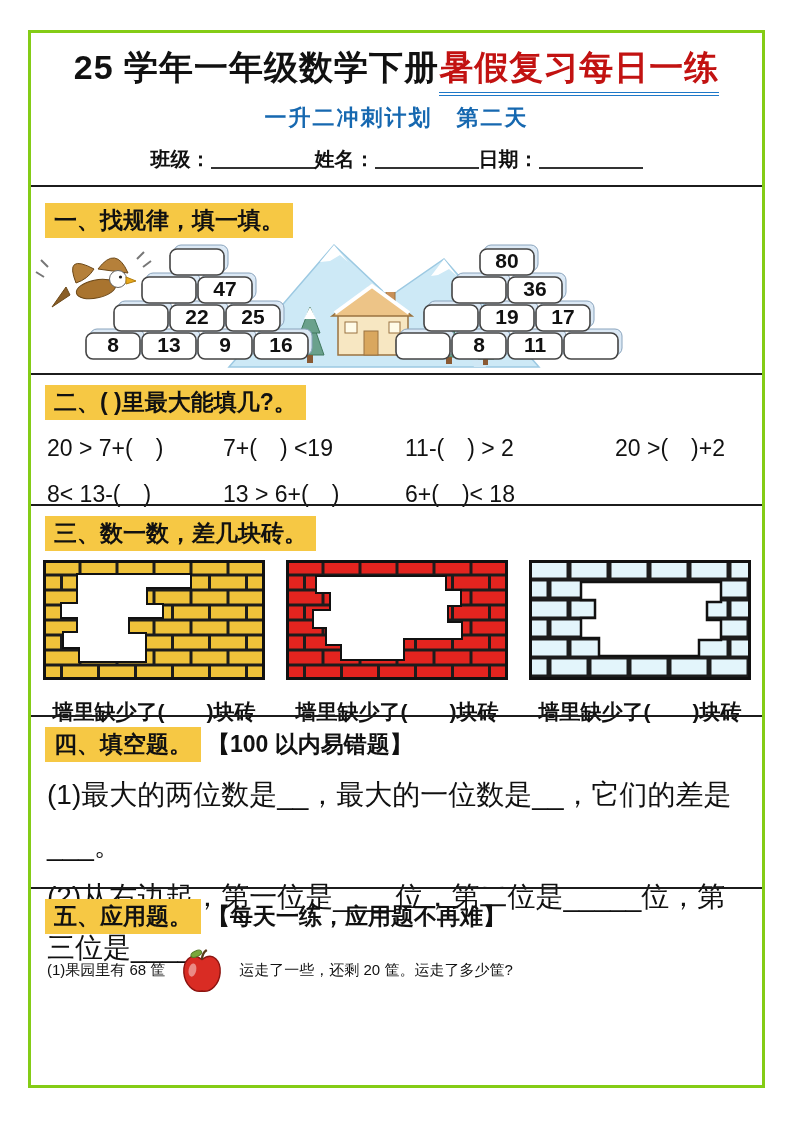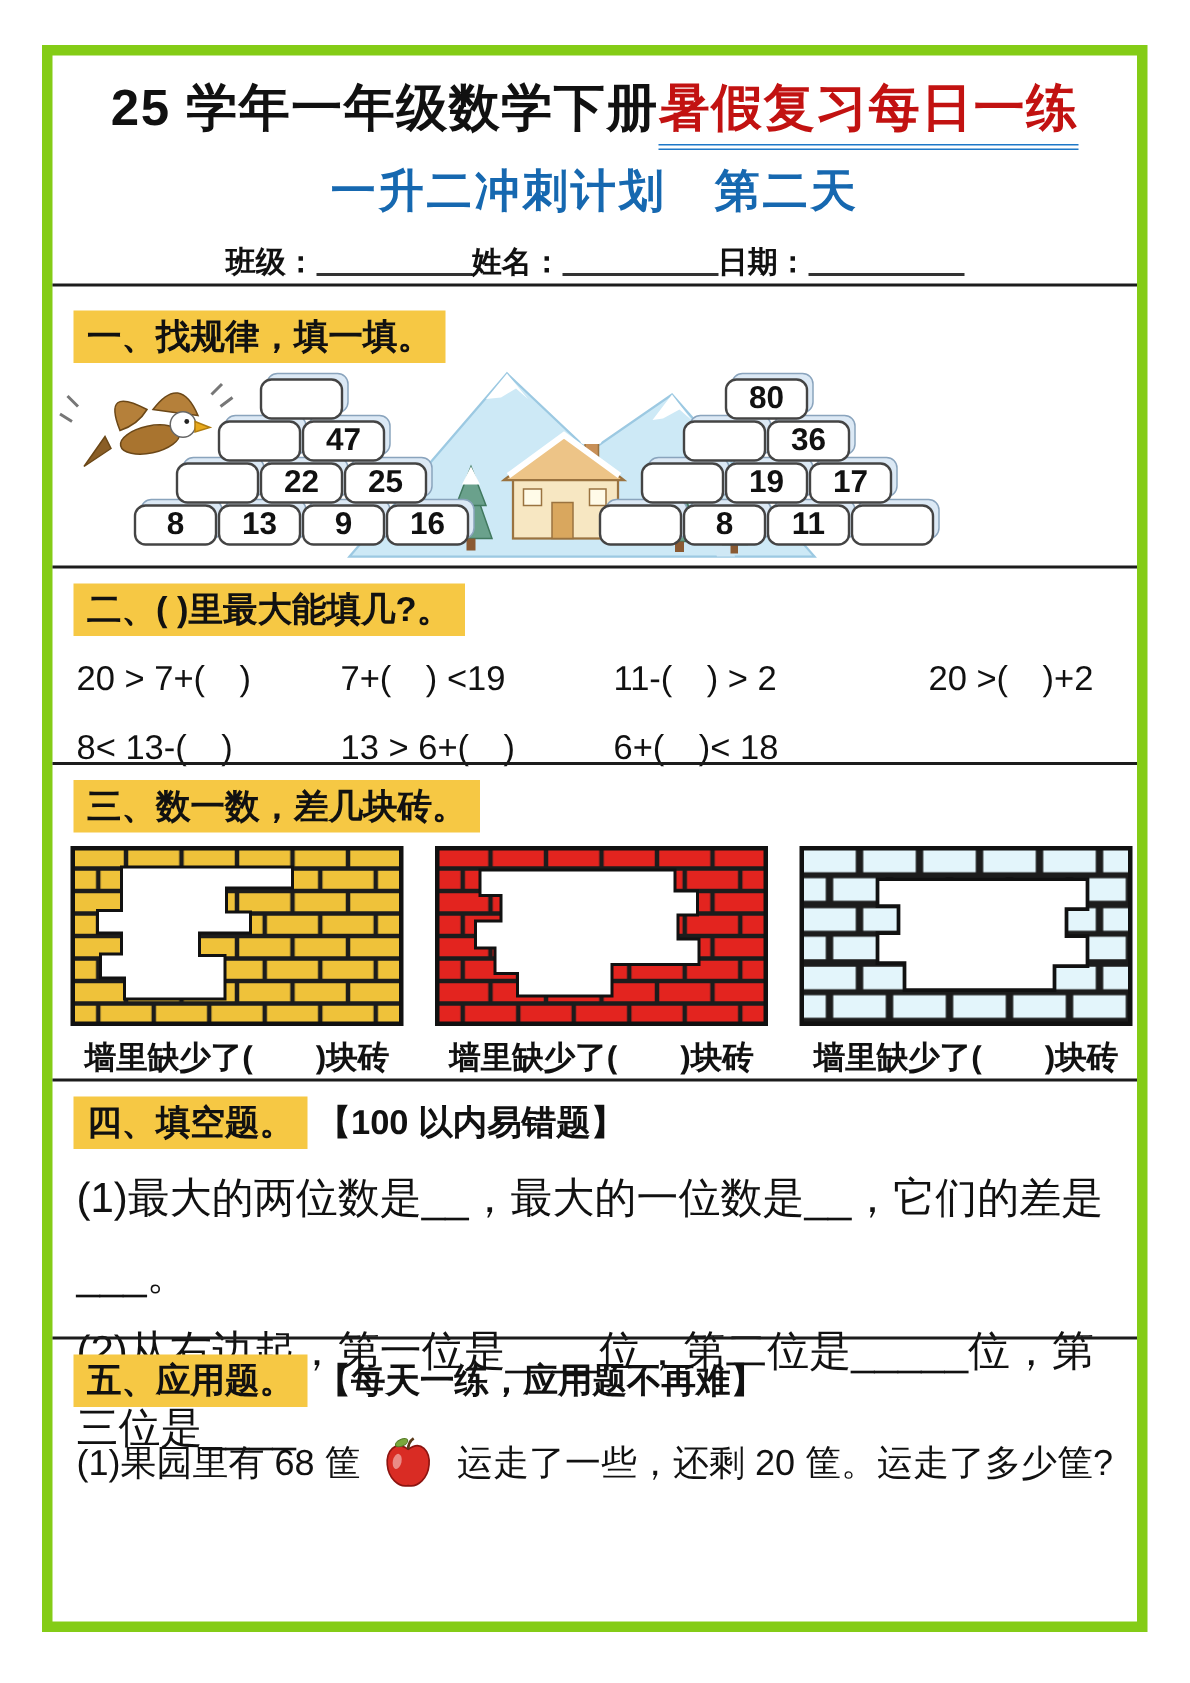--- a/index.html
+++ b/index.html
@@ -1,50 +1,50 @@
 <!DOCTYPE html>
 <html><head>
 <meta charset="utf-8">
 <style>
   html,body{margin:0;padding:0;background:#ffffff;}
   body{font-family:"Liberation Sans",sans-serif;color:#111;}
   .page{width:793px;height:1122px;box-sizing:border-box;padding:30px 28px 0 28px;background:#fff;}
-  .outer{border:7px solid #84cc16;height:1058px;display:flex;flex-direction:column;box-sizing:border-box;}
+  .outer{border:3px solid #84cc16;height:1058px;display:flex;flex-direction:column;box-sizing:border-box;}
   .sec{border-top:2px solid #1c1c1c;position:relative;box-sizing:border-box;}
   .sec.first{border-top:none;}
   .gap-top{margin-top:3px;}
   
   .hdr{height:152px;text-align:center;padding-top:12px;box-sizing:border-box;}
   .hdr-title{font-size:34px;font-weight:bold;letter-spacing:1px;white-space:nowrap;}
   .hdr-title .red{color:#c21211;display:inline-block;border-bottom:4px double #1e78c8;padding-bottom:1px;}
-  .hdr-sub{font-size:30px;font-weight:bold;color:#1668b0;margin-top:7px;letter-spacing:2px;}
+  .hdr-sub{font-size:22px;font-weight:bold;color:#1668b0;margin-top:7px;letter-spacing:2px;}
   .hdr-form{margin-top:13px;display:flex;justify-content:center;font-size:20px;font-weight:bold;}
   .blank{display:inline-block;width:104px;height:20px;border-bottom:2px solid #333;vertical-align:-3px;}
   
   .chip{display:inline-block;font-size:23px;font-weight:bold;background:#f6c844;padding:3px 9px;line-height:1.25;}
   .chiprow{margin:10px 0 0 14px;}
   .chip-rest{font-size:23px;font-weight:bold;margin-left:6px;}
   
   .s1{height:188px;}
   .s1 .chiprow{position:absolute;top:8px;left:0;margin:8px 0 0 14px;z-index:2;}
   .s1 svg{position:absolute;left:3px;bottom:4px;}
   
   .s2{height:131px;}
   .s2-grid{display:grid;grid-template-columns:176px 182px 210px auto;padding:0 16px;margin-top:13px;font-size:23px;font-weight:400;row-gap:15px;}
   
   .s3{height:208px;}
   .walls{display:flex;gap:17px;padding:0 10px;margin-top:9px;}
   .wallblock{display:flex;flex-direction:column;align-items:center;}
-  .wall-caption{font-size:21px;font-weight:bold;margin-top:7px;white-space:nowrap;}
+  .wall-caption{font-size:21px;font-weight:bold;margin-top:18px;white-space:nowrap;}
   
   .s4{height:172px;}
   .s4-lines{padding:2px 16px 0;font-size:28px;line-height:1.82;margin-top:6px;font-weight:500;}
   
   .s5{flex:1;}
-  .q1{display:flex;align-items:center;gap:16px;padding:0 16px;margin-top:14px;font-size:24px;font-weight:500;white-space:nowrap;}
+  .q1{display:flex;align-items:center;gap:16px;padding:0 16px;margin-top:14px;font-size:15px;font-weight:500;white-space:nowrap;}
   svg text{font-family:"Liberation Sans",sans-serif;}
 </style>
 </head>
 <body>
 
 <div class="page">
   <div class="outer">
 
     <div class="sec first hdr">
       <div class="hdr-title"><span>25 学年一年级数学下册</span><span class="red">暑假复习每日一练</span></div>

